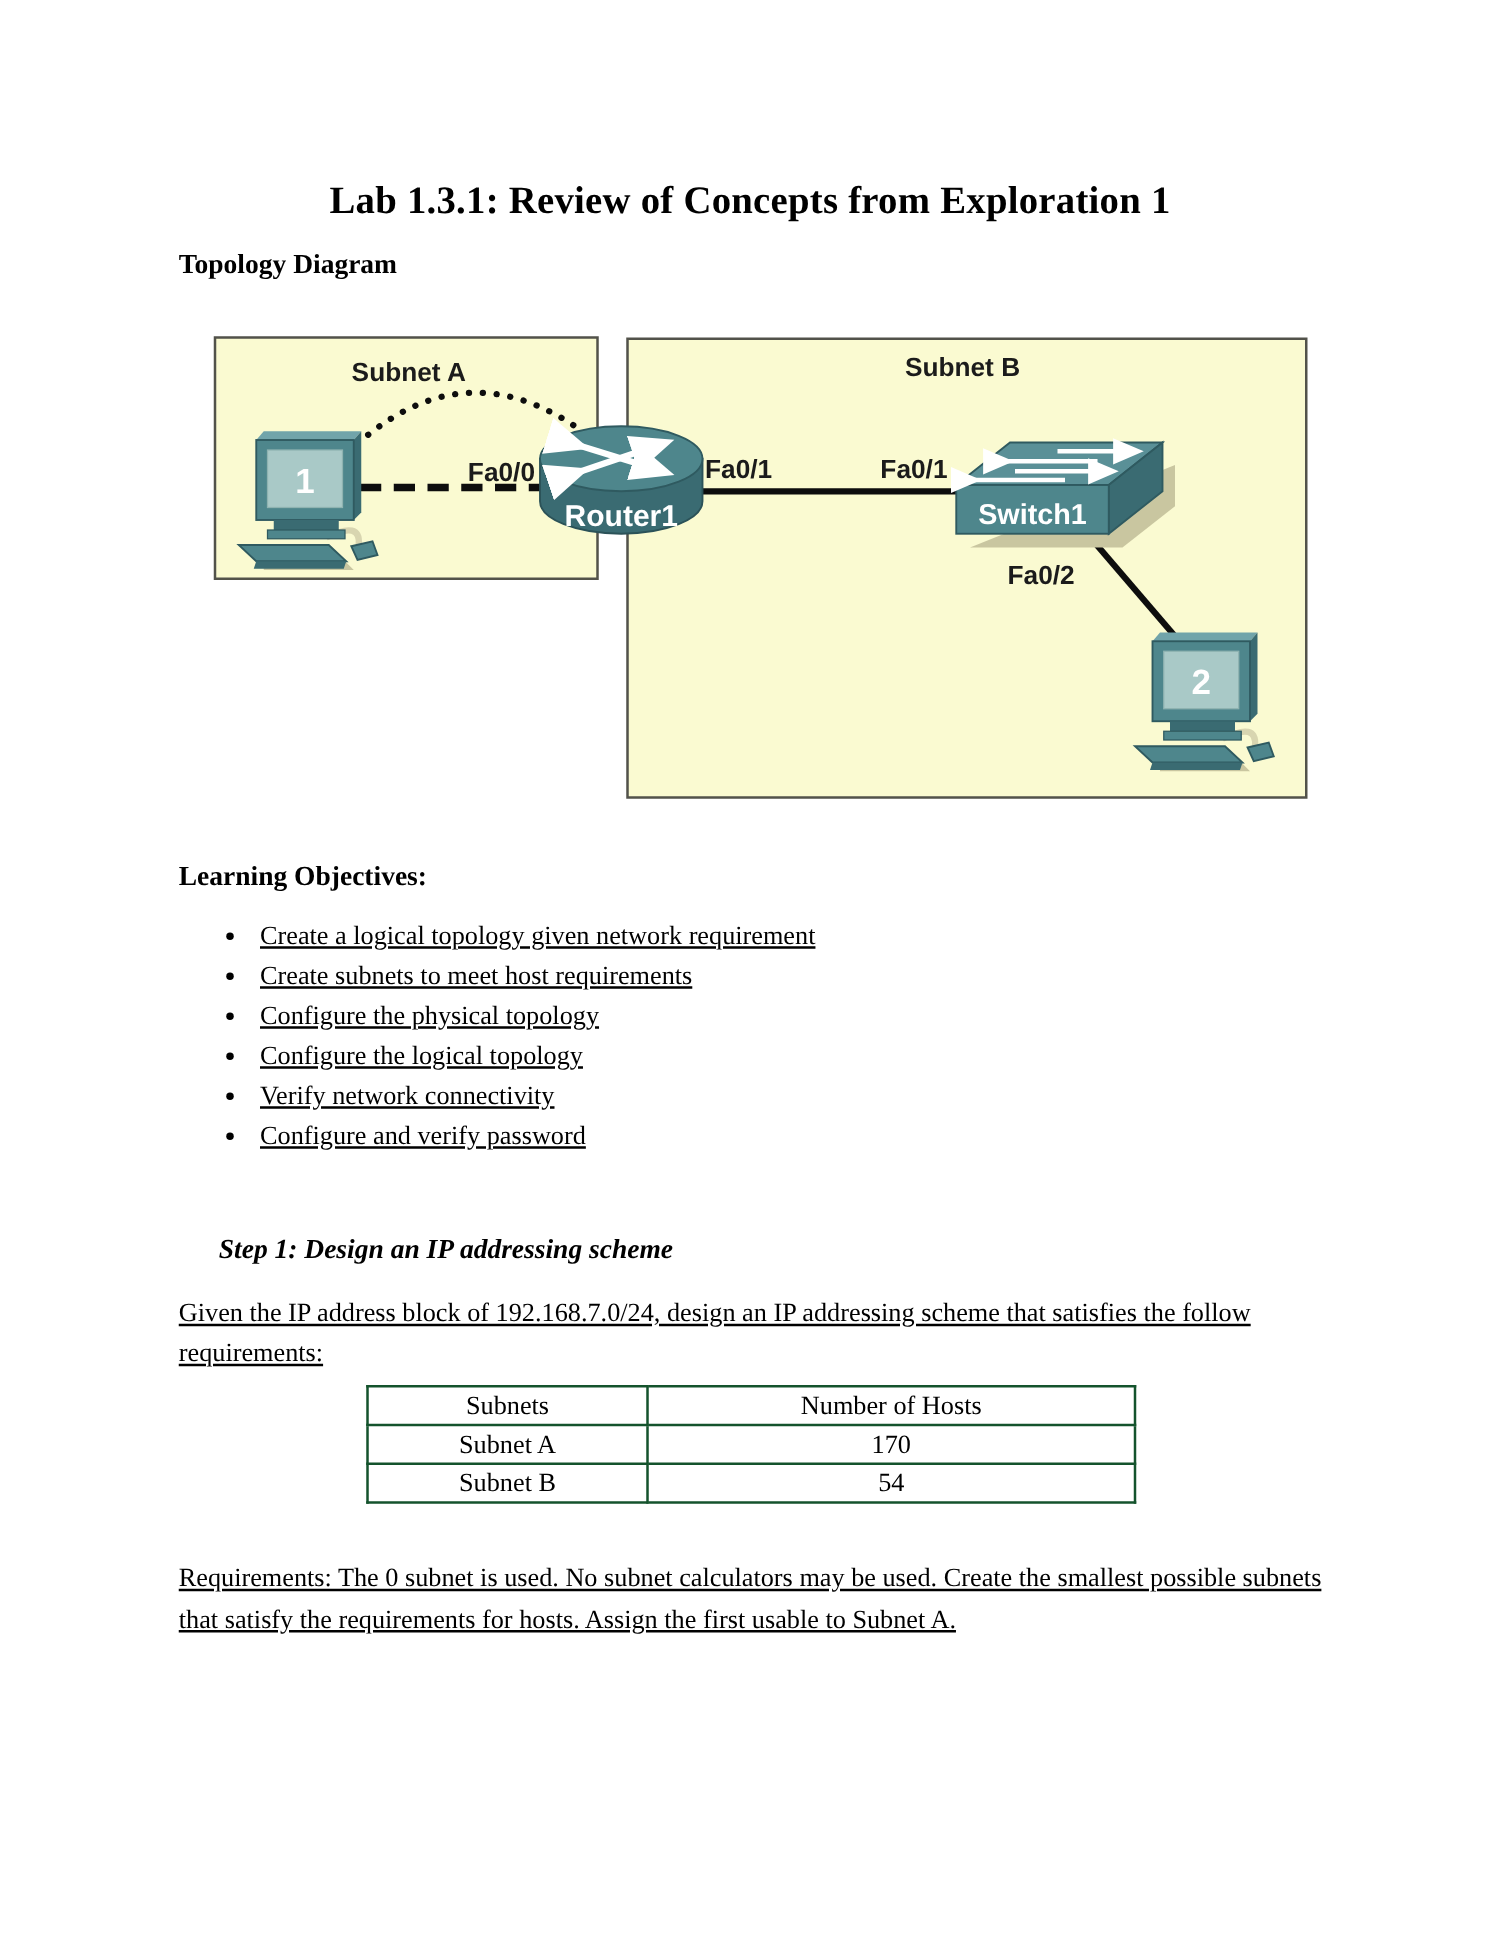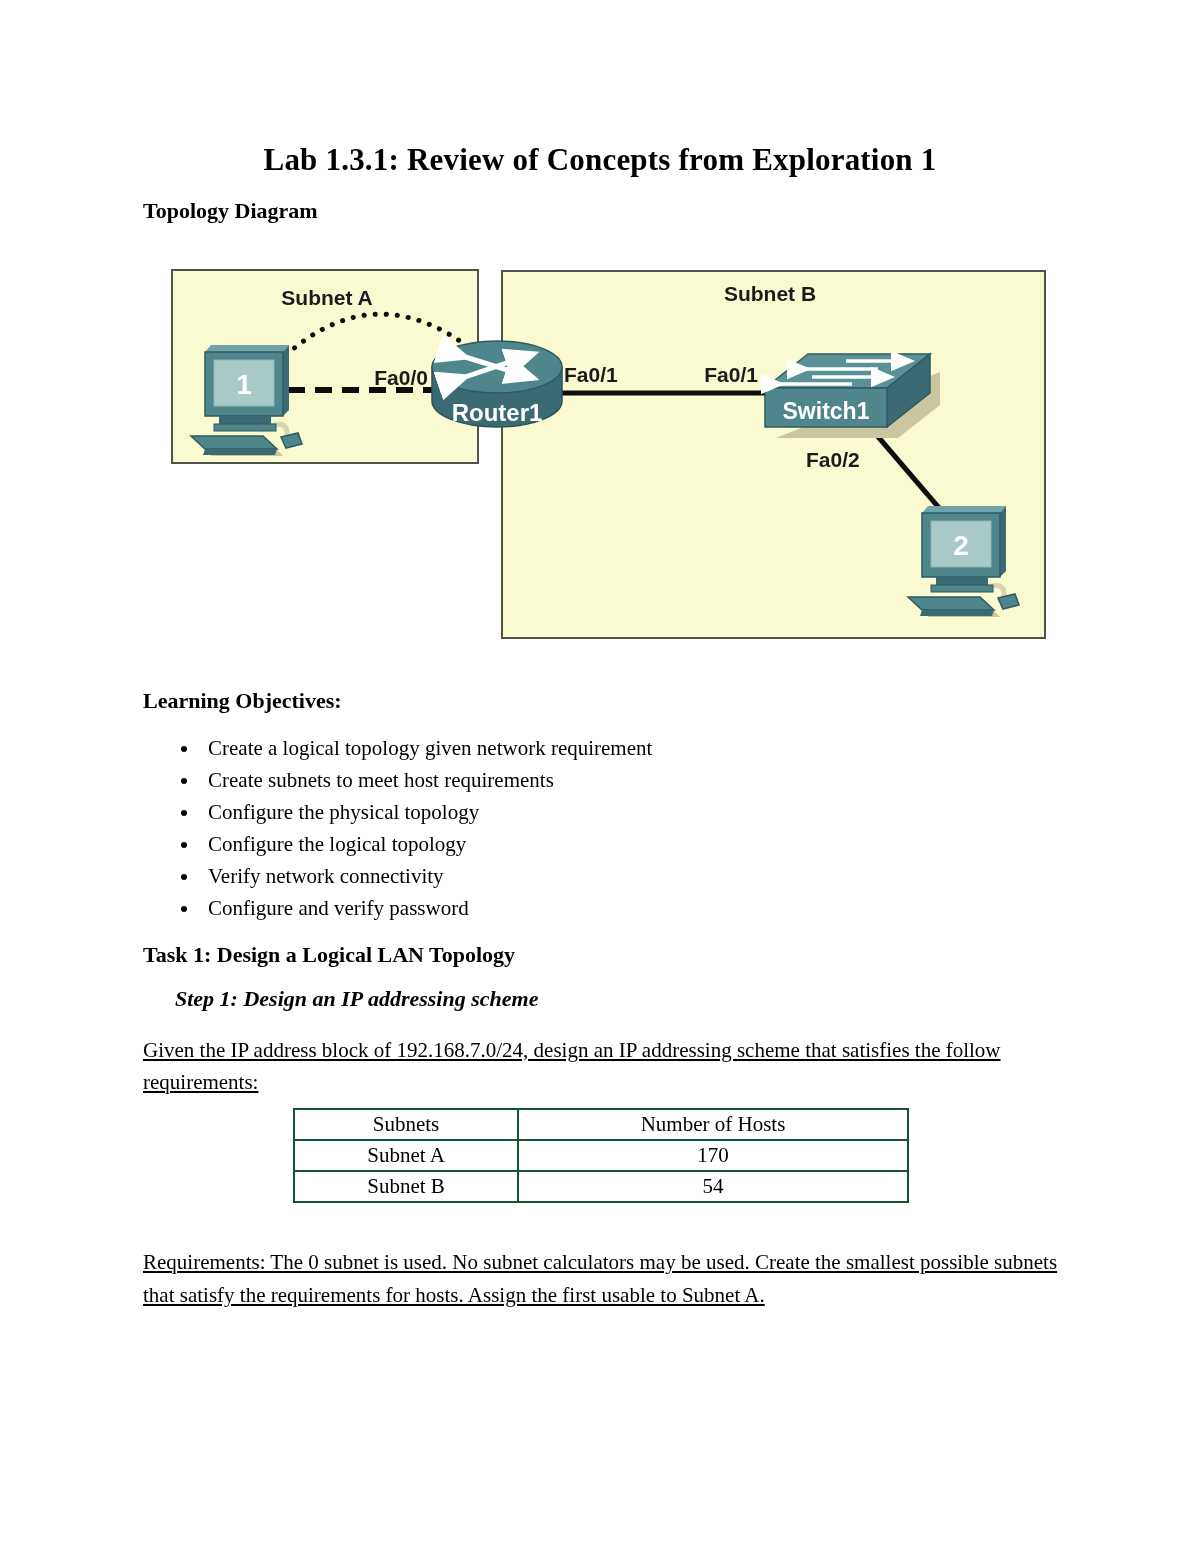--- a/index.html
+++ b/index.html
@@ -19,21 +19,21 @@
   .h2.objectives{top:688px;}
   .h2.task1{top:942px;}
   .h2.step1{top:986px;left:175px;font-style:italic;}
   .diagram{
     position:absolute;left:140px;top:255px;width:920px;height:400px;
   }
   .objlist{
     position:absolute;left:172px;top:732px;width:760px;margin:0;
     padding-left:28px;font-size:21px;line-height:32px;
   }
-  .objlist li{padding-left:8px;}
+  .objlist li{padding-left:8px;text-decoration:underline;}
   .para{
     position:absolute;left:143px;font-size:21px;line-height:32px;text-decoration:underline;
   }
   .para.given{top:1034px;width:860px;}
   .para.requirements{top:1246px;width:915px;line-height:33px;}
   .subnet-table{
     position:absolute;left:293px;top:1108px;width:614px;
     border-collapse:collapse;font-size:21px;table-layout:fixed;
   }
   .subnet-table td,.subnet-table th{
@@ -143,21 +143,20 @@
 
   <ul class="objlist">
     <li>Create a logical topology given network requirement</li>
     <li>Create subnets to meet host requirements</li>
     <li>Configure the physical topology</li>
     <li>Configure the logical topology</li>
     <li>Verify network connectivity</li>
     <li>Configure and verify password</li>
   </ul>
 
-  <div class="h2 task1">Task 1: Design a Logical LAN Topology</div>
   <div class="h2 step1">Step 1: Design an IP addressing scheme</div>
 
   <div class="para given">Given the IP address block of 192.168.7.0/24, design an IP addressing scheme that satisfies the follow requirements:</div>
 
   <table class="subnet-table">
     <colgroup>
         <col class="c1">
         <col class="c2">
       </colgroup>
     <tbody>

